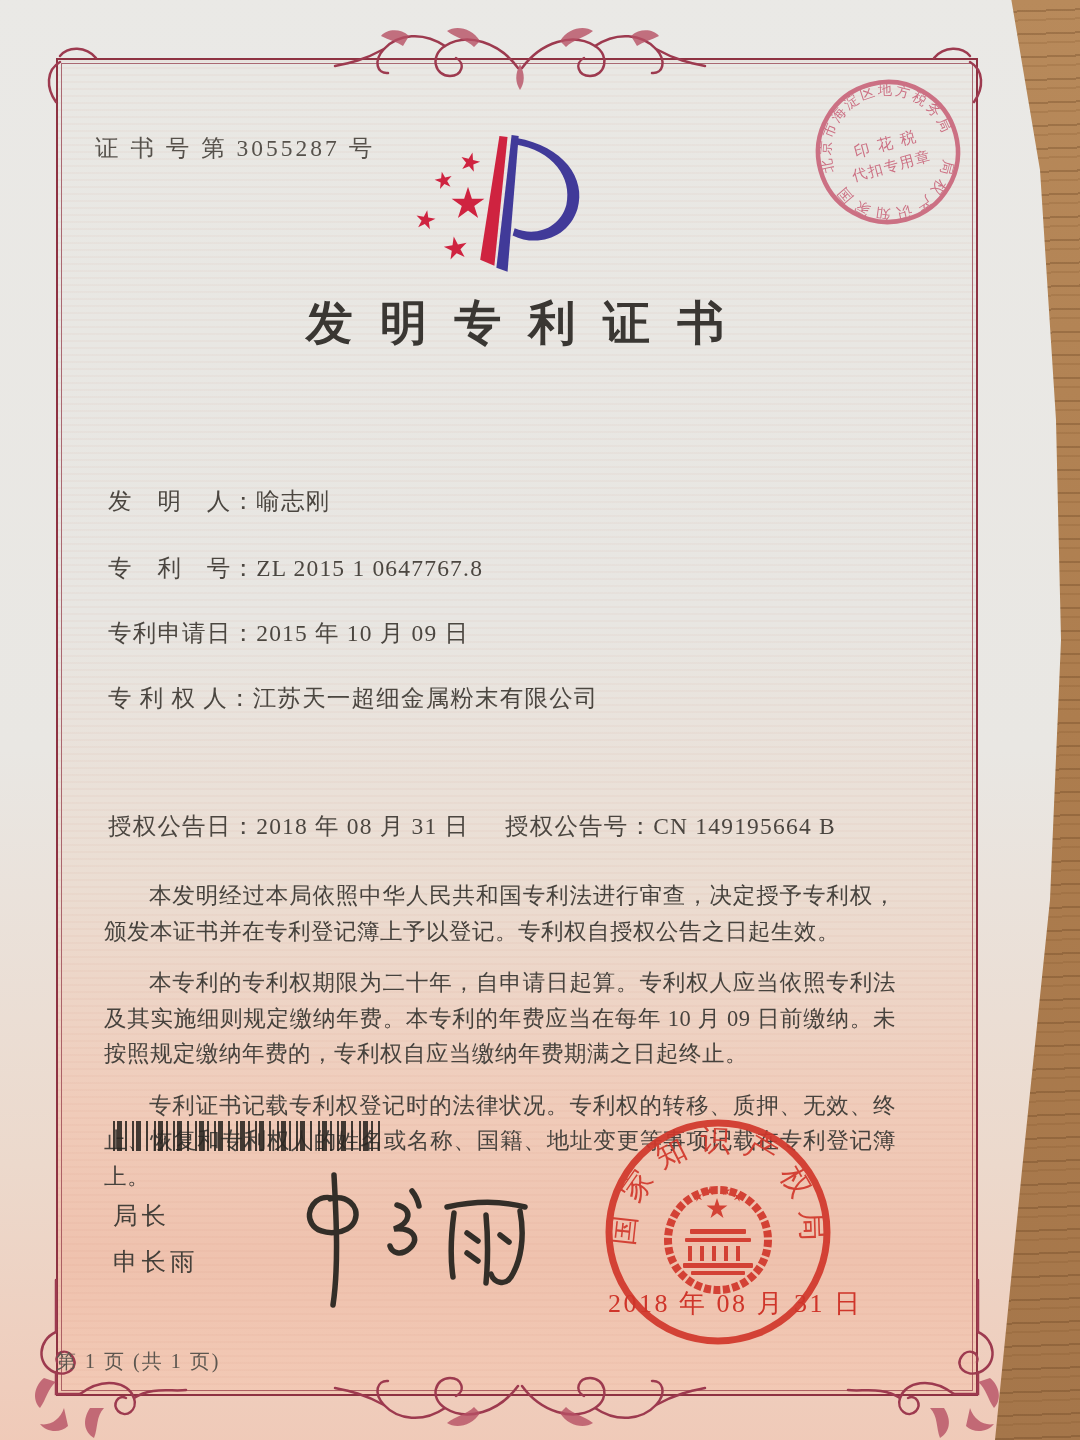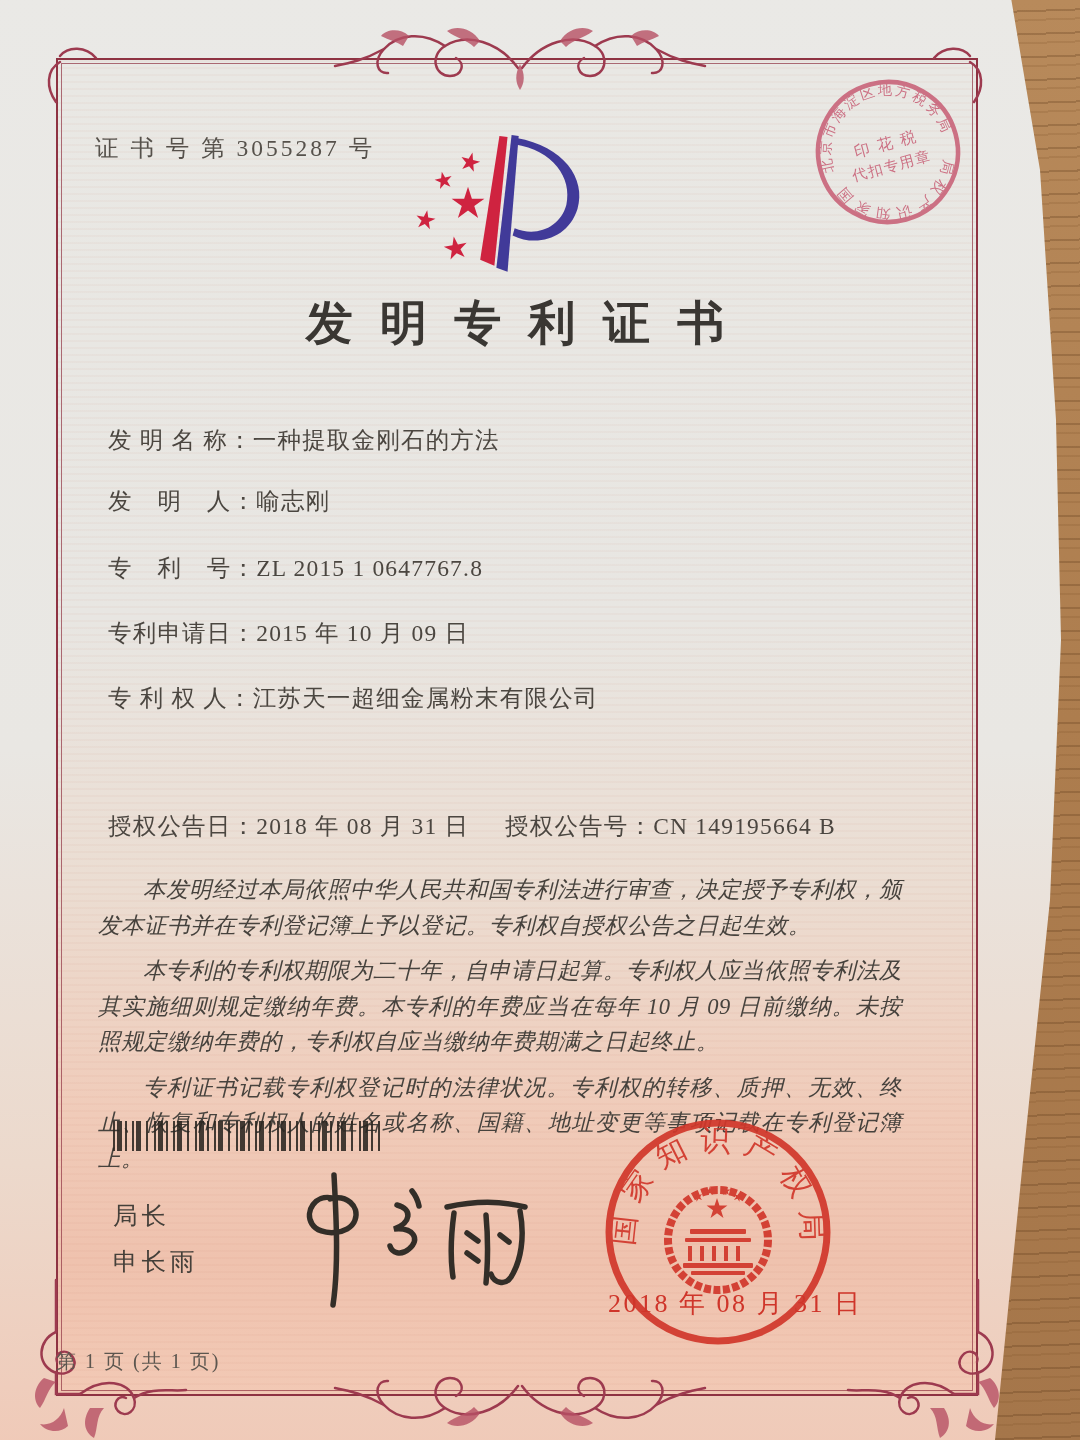--- a/index.html
+++ b/index.html
@@ -29,21 +29,21 @@
   .ornstroke path.ornfill{fill:#b65064;stroke:none;opacity:.8;}
   
   .certno{position:absolute;left:95px;top:132px;font-size:23.5px;letter-spacing:3px;color:#56514b;}
   .title{position:absolute;left:56px;top:292px;width:918px;text-align:center;
     font-size:47px;font-weight:700;letter-spacing:0.58em;text-indent:0.58em;color:#3a3733;}
   .row{position:absolute;left:108px;width:830px;font-size:23.5px;color:#4b4640;
     letter-spacing:1.2px;white-space:nowrap;}
   .row .lab{display:inline-block;}
   .paras{position:absolute;left:88px;top:862px;width:824px;font-size:22.5px;
     line-height:35.5px;color:#46423d;text-align:justify;letter-spacing:0.5px;}
-  .paras p{margin:10px;text-indent:2em;font-style:italic;}
+  .paras p{margin:16px;text-indent:2em;}
   .barcode{position:absolute;left:113px;top:1121px;width:268px;height:30px;opacity:.88;
     background:repeating-linear-gradient(90deg,
       #2a2520 0 2px, rgba(0,0,0,0) 2px 4px, #2a2520 4px 9px, rgba(0,0,0,0) 9px 12px,
       #2a2520 12px 14px, rgba(0,0,0,0) 14px 19px, #2a2520 19px 21px, rgba(0,0,0,0) 21px 23px,
       #2a2520 23px 28px, rgba(0,0,0,0) 28px 33px, #2a2520 33px 35px, rgba(0,0,0,0) 35px 41px);}
   .director{position:absolute;left:113px;font-size:24.5px;color:#45403a;letter-spacing:4px;}
   .sealdate{position:absolute;left:608px;top:1286px;font-size:26px;color:#cf352a;
     letter-spacing:2.5px;z-index:6;}
   .footer{position:absolute;left:56px;top:1348px;width:918px;text-align:left;
     font-size:20px;color:#5c564f;letter-spacing:2px;}
@@ -152,23 +152,20 @@
         <path d="M95,6 L103,7 L90,134 L76,128 Z"></path>
       </g>
       <g fill="#413a99">
         <path d="M107,5 L114,6 L103,140 L92,136 Z"></path>
         <path d="M112,8 C158,16 181,48 172,78 C163,107 132,116 108,104 L110,97 C132,106 155,96 161,74 C167,47 148,20 110,14 Z"></path>
       </g>
     </svg>
 
     <div class="title">发明专利证书</div>
 
-    <div class="row" style="top:424px">
-      <span class="lab">发 明 名 称：</span><span>一种提取金刚石的方法</span>
-    </div>
     <div class="row" style="top:485px">
       <span class="lab">发　明　人：</span><span>喻志刚</span>
     </div>
     <div class="row" style="top:552px">
       <span class="lab">专　利　号：</span><span>ZL 2015 1 0647767.8</span>
     </div>
     <div class="row" style="top:617px">
       <span class="lab">专利申请日：</span><span>2015 年 10 月 09 日</span>
     </div>
     <div class="row" style="top:682px">

